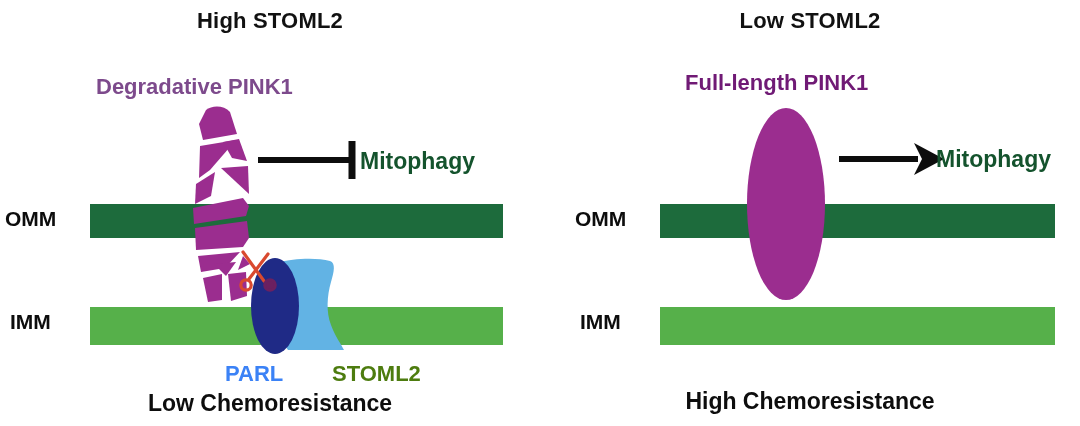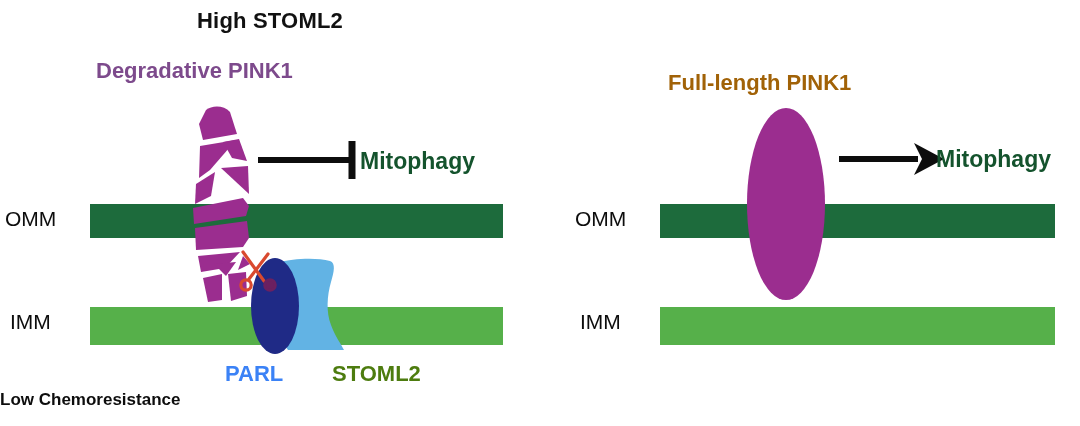--- a/index.html
+++ b/index.html
@@ -13,25 +13,25 @@
 
   .panel-title{
     position:absolute;top:8px;left:0;width:540px;text-align:center;
     font-size:22px;font-weight:bold;color:#111111;letter-spacing:.2px;
   }
 
   .pink1-label{
     position:absolute;font-size:22px;font-weight:bold;
     color:#7d4a8c;white-space:nowrap;
   }
-  #label-degradative{top:58px;left:96px;text-align:center;}
+  #label-degradative{top:74px;left:96px;text-align:center;}
   #label-fulllength{top:70px;left:128px;}
   .membrane-bar{position:absolute;}
   .membrane-label{
-    position:absolute;font-size:21px;font-weight:normal;color:#0d0d0d;
+    position:absolute;font-size:21px;font-weight:bold;color:#0d0d0d;
   }
 
   
   #omm-bar-left{left:90px;top:204px;width:413px;height:34px;background:#1d6b3c;}
   #imm-bar-left{left:90px;top:307px;width:413px;height:38px;background:#57b councils;}
   #imm-bar-left{background:#56b04a;}
   #omm-label-left{left:5px;top:207px;}
   #imm-label-left{left:10px;top:310px;}
 
   
@@ -49,22 +49,22 @@
   #mito-left{left:360px;top:148px;}
   #mito-right{left:396px;top:146px;}
 
   .protein-name{
     position:absolute;font-size:22px;font-weight:bold;white-space:nowrap;
   }
   #parl-name{left:225px;top:361px;color:#21479b;}
   #stoml2-name{left:332px;top:361px;color:#62b3e4;}
 
   .caption{
-    position:absolute;width:540px;text-align:left;left:0;
-    font-size:17px;font-weight:bold;color:#0d0d0d;
+    position:absolute;width:540px;text-align:center;left:0;
+    font-size:23px;font-weight:bold;color:#0d0d0d;
   }
   #caption-left{top:390px;}
   #caption-right{top:388px;}
 </style>
 </head>
 <body>
 
 <div id="stage">
 
   <div class="panel" id="panel-left">
@@ -134,36 +134,38 @@
     <div class="mito-text" id="mito-left">Mitophagy</div>
 
     <div class="protein-name" id="parl-name" style="color: #3b82f6;">PARL</div>
     <div class="protein-name" id="stoml2-name" style="color: #4d7c0f;">STOML2</div>
 
     <div class="caption" id="caption-left">Low Chemoresistance</div>
   </div>
 
   <div class="panel" id="panel-right">
 
+    <div class="panel-title" id="title-right">Low STOML2</div>
 
-    <div class="pink1-label" id="label-fulllength" style="color: #a16207;">Full-length PINK1</div>
+    <div class="pink1-label" id="label-fulllength" style="color: #701a75; margin-left: 17px;">Full-length PINK1</div>
 
     <div class="membrane-bar" id="omm-bar-right" style="background: rgb(29, 107, 60);"></div>
     <div class="membrane-label" id="omm-label-right">OMM</div>
 
     <div class="membrane-bar" id="imm-bar-right" style="background: rgb(86, 176, 74);"></div>
     <div class="membrane-label" id="imm-label-right">IMM</div>
 
     <svg class="gfx" id="gfx-right" viewBox="0 0 540 426">
 
       <ellipse cx="246" cy="204" rx="39" ry="96" fill="#9b2d8f"></ellipse>
 
       <g>
         <line x1="299" y1="159" x2="378" y2="159" stroke="#0d0d0d" stroke-width="6"></line>
         <polygon points="374,143 404,159 374,175 382,159" fill="#0d0d0d"></polygon>
       </g>
     </svg>
 
     <div class="mito-text" id="mito-right">Mitophagy</div>
 
+    <div class="caption" id="caption-right">High Chemoresistance</div>
   </div>
 
 </div>
 
 </body></html>

